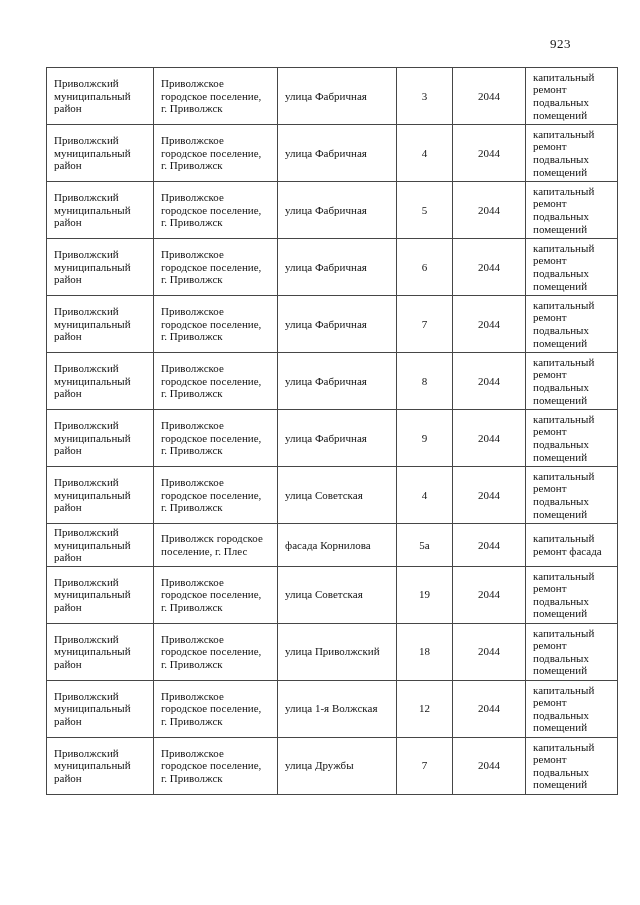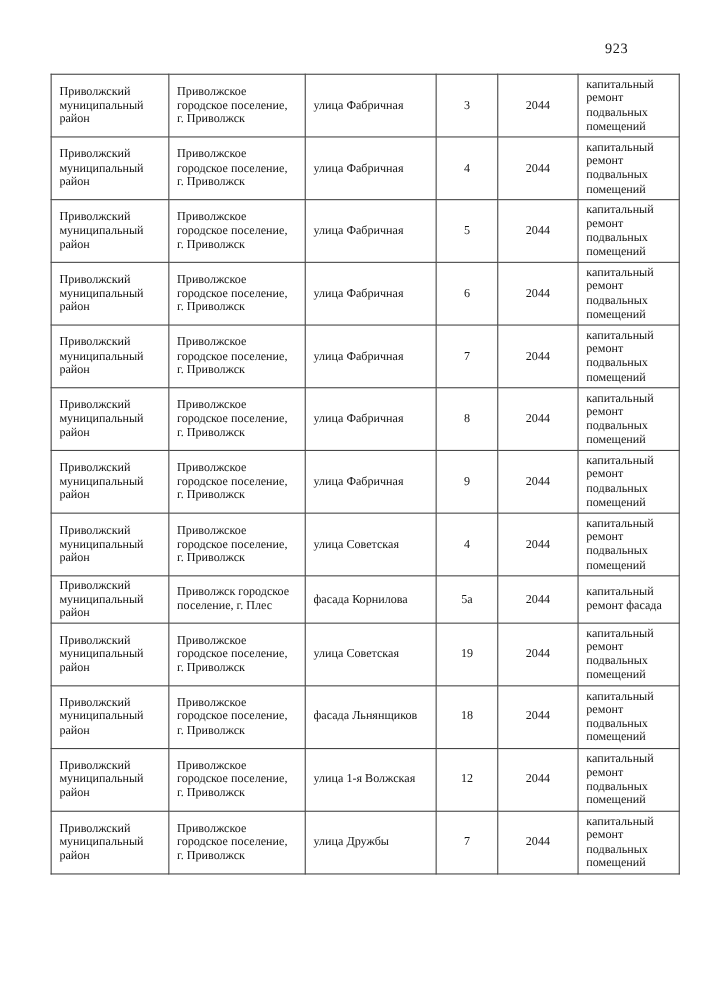--- a/index.html
+++ b/index.html
@@ -209,21 +209,21 @@
 подвальных
 помещений</td>
     </tr>
     <tr class="row-tall">
       <td>Приволжский
 муниципальный
 район</td>
       <td>Приволжское
 городское поселение,
 г. Приволжск</td>
-      <td>фасада Льнянщиков</td>
+      <td>улица Приволжский</td>
       <td class="center">18</td>
       <td class="center">2044</td>
       <td>капитальный
 ремонт
 подвальных
 помещений</td>
     </tr>
     <tr class="row-tall">
       <td>Приволжский
 муниципальный

